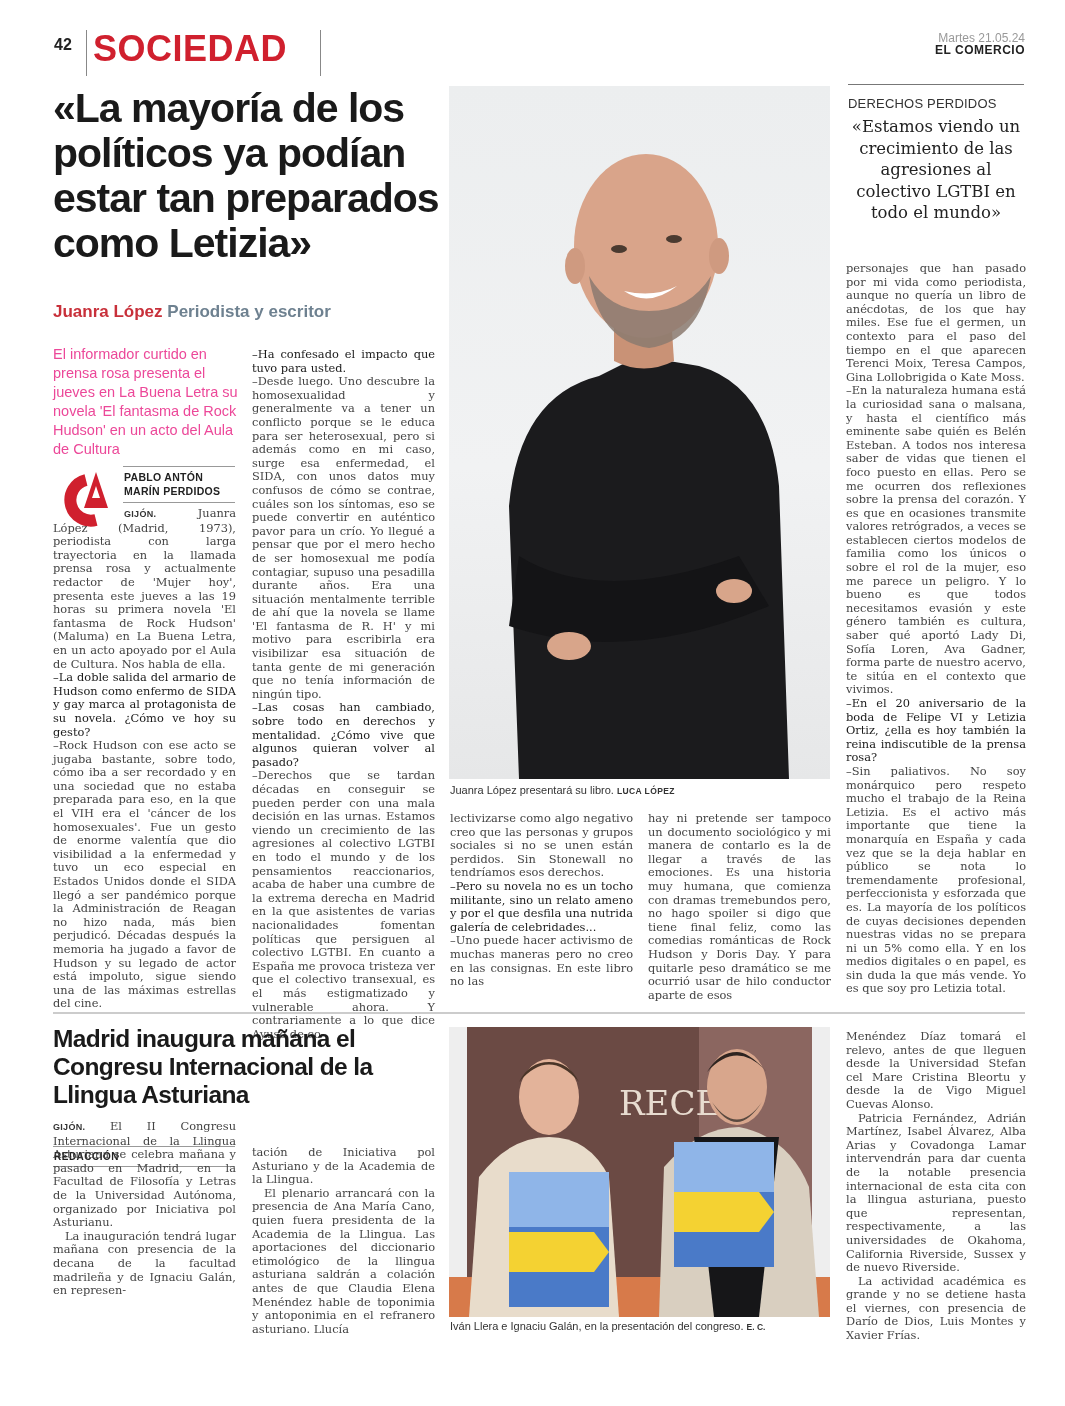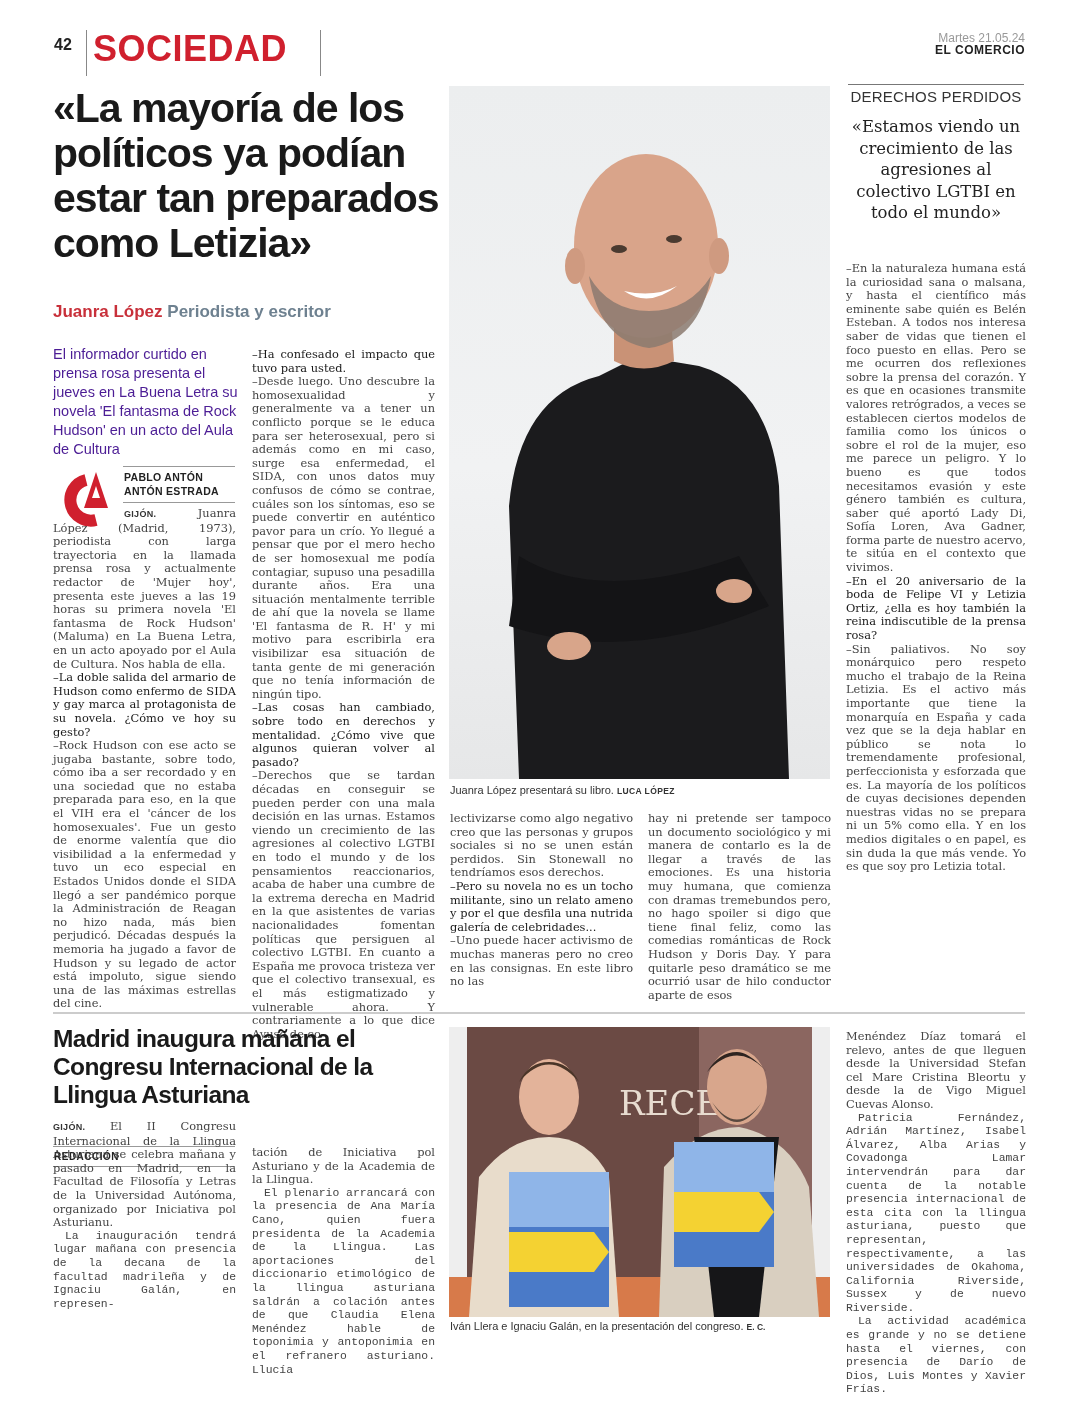--- a/index.html
+++ b/index.html
@@ -15,41 +15,41 @@
   .hdr-rule-b { left:320px; top:30px; width:1px; height:46px; background:#888; }
   .date { right:40px; top:31px; font-size:12px; color:#999; }
   .paper { right:40px; top:43px; font-size:12px; font-weight:bold; color:#222; text-align:right; letter-spacing:0.5px; }
 
   
   .headline { left:53px; top:86px; width:395px; font-size:41px; line-height:45px; font-weight:900; color:#1a1a1a; letter-spacing:-1px; }
   .byline { left:53px; top:302px; font-size:17px; font-weight:bold; }
   .byline .name { color:#c8303a; }
   .byline .role { color:#6e8190; }
 
-  .lede { left:53px; top:345px; width:190px; font-size:14.5px; line-height:19px; color:#4c1d95; }
+  .lede { left:53px; top:345px; width:190px; font-size:14.5px; line-height:19px; color:#ec4899; }
 
   .author-logo { left:56px; top:468px; width:60px; height:60px; }
   .author-rule1 { left:123px; top:466px; width:112px; height:1px; background:#999; }
   .author-name { left:124px; top:470px; font-size:10.5px; font-weight:bold; line-height:14px; color:#222; letter-spacing:0.3px; }
   .author-rule2 { left:123px; top:502px; width:112px; height:1px; background:#999; }
 
   .col { font-size:11.4px; line-height:13.6px; color:#444; text-align:justify; hyphens:auto; }
   .col p { margin:0; }
   .col .q { font-weight:normal; color:#1a1a1a; }
   .col .place { font-family:"Liberation Sans", sans-serif; font-weight:bold; font-size:9px; letter-spacing:0.3px; color:#333; }
-  .col .indent { text-indent:12px;font-family:Liberation Mono, monospace; }
+  .col .indent { text-indent:12px; }
 
   
   .photo1 { left:449px; top:86px; width:381px; height:693px; background:linear-gradient(180deg,#eceeef 0%,#f1f2f3 55%,#e6e7e8 100%); overflow:hidden; }
   .caption1 { left:450px; top:784px; font-size:11px; color:#333; }
   .caption1 .credit { font-weight:bold; font-size:8.5px; letter-spacing:0.4px;text-align:center; }
 
   
   .side-rule { left:848px; top:84px; width:176px; height:1px; background:#777; }
-  .kicker { left:848px; top:88px; width:176px; text-align:center; font-size:15px; color:#333; letter-spacing:0.2px; }
+  .kicker { left:848px; top:96px; width:176px; font-size:13px; color:#333; letter-spacing:0.2px; }
   .pullquote { left:846px; top:116px; width:180px; text-align:center; font-size:16.5px; line-height:21.5px; color:#222; }
 
   
   .section-rule { left:53px; top:1012px; width:972px; height:2px; background:#ccc; }
 
   
   .h2 { left:53px; top:1025px; width:380px; font-size:24.5px; line-height:28px; font-weight:900; color:#1a1a1a; letter-spacing:-0.6px; }
   .red-rule { left:53px; top:1146px; width:182px; height:1px; background:#999; }
   .redac { left:54px; top:1151px; font-size:10px; font-weight:bold; letter-spacing:0.5px; color:#222; }
   .red-rule2 { left:53px; top:1166px; width:182px; height:1px; background:#999; }
@@ -77,21 +77,21 @@
 
 <div class="abs author-logo">
   <svg width="60" height="62" viewBox="0 0 60 62">
     <path d="M30 12 A20 20 0 1 0 40 52" fill="none" stroke="#d0202e" stroke-width="12"></path>
     <path d="M28 40 L40 4 L52 40 Z M36 30 L44 30 L40 18 Z" fill="#d0202e" fill-rule="evenodd"></path>
   </svg>
 </div>
 <div class="abs author-rule1"></div>
 <div class="abs sans author-name">
   <div>PABLO ANTÓN</div>
-  <div>ANTÓN ESTRADA</div>
+  <div>MARÍN PERDIDOS</div>
 </div>
 <div class="abs author-rule2"></div>
 
 <div class="abs serif col" style="left:124px; top:507px; width:112px;">
   <p><span class="place">GIJÓN.</span></p>
 </div>
 <div class="abs serif col" style="left:53px; top:507px; width:183px;">
   <p style="text-indent:71px;"><span class="place" style="visibility:hidden;">GIJÓN.</span><span> Juanra López (Madrid, 1973), periodista con larga trayectoria en la llamada prensa rosa y actualmente redactor de 'Mujer hoy', presenta este jueves a las 19 horas su primera novela 'El fantasma de Rock Hudson' (Maluma) en La Buena Letra, en un acto apoyado por el Aula de Cultura. Nos habla de ella.</span></p>
   <p class="q">–La doble salida del armario de Hudson como enfermo de SIDA y gay marca al protagonista de su novela. ¿Cómo ve hoy su gesto?</p>
   <p>–Rock Hudson con ese acto se jugaba bastante, sobre todo, cómo iba a ser recordado y en una sociedad que no estaba preparada para eso, en la que el VIH era el 'cáncer de los homosexuales'. Fue un gesto de enorme valentía que dio visibilidad a la enfermedad y tuvo un eco especial en Estados Unidos donde el SIDA llegó a ser pandémico porque la Administración de Reagan no hizo nada, más bien perjudicó. Décadas después la memoria ha jugado a favor de Hudson y su legado de actor está impoluto, sigue siendo una de las máximas estrellas del cine.</p>
@@ -140,20 +140,21 @@
 </div>
 <div class="abs serif col" style="left:648px; top:812px; width:183px;">
   <p>hay ni pretende ser tampoco un documento sociológico y mi manera de contarlo es la de llegar a través de las emociones. Es una historia muy humana, que comienza con dramas tremebundos pero, no hago spoiler si digo que tiene final feliz, como las comedias románticas de Rock Hudson y Doris Day. Y para quitarle peso dramático se me ocurrió usar de hilo conductor aparte de esos</p>
 </div>
 
 <div class="abs side-rule"></div>
 <div class="abs sans kicker">DERECHOS PERDIDOS</div>
 <div class="abs serif pullquote">«Estamos viendo un crecimiento de las agresiones al colectivo LGTBI en todo el mundo»</div>
 
 <div class="abs serif col" style="left:846px; top:262px; width:180px;">
+  <p>personajes que han pasado por mi vida como periodista, aunque no quería un libro de anécdotas, de los que hay miles. Ese fue el germen, un contexto para el paso del tiempo en el que aparecen Terenci Moix, Teresa Campos, Gina Lollobrigida o Kate Moss.</p>
   <p>–En la naturaleza humana está la curiosidad sana o malsana, y hasta el científico más eminente sabe quién es Belén Esteban. A todos nos interesa saber de vidas que tienen el foco puesto en ellas. Pero se me ocurren dos reflexiones sobre la prensa del corazón. Y es que en ocasiones transmite valores retrógrados, a veces se establecen ciertos modelos de familia como los únicos o sobre el rol de la mujer, eso me parece un peligro. Y lo bueno es que todos necesitamos evasión y este género también es cultura, saber qué aportó Lady Di, Sofía Loren, Ava Gadner, forma parte de nuestro acervo, te sitúa en el contexto que vivimos.</p>
   <p class="q">–En el 20 aniversario de la boda de Felipe VI y Letizia Ortiz, ¿ella es hoy también la reina indiscutible de la prensa rosa?</p>
   <p>–Sin paliativos. No soy monárquico pero respeto mucho el trabajo de la Reina Letizia. Es el activo más importante que tiene la monarquía en España y cada vez que se la deja hablar en público se nota lo tremendamente profesional, perfeccionista y esforzada que es. La mayoría de los políticos de cuyas decisiones dependen nuestras vidas no se prepara ni un 5% como ella. Y en los medios digitales o en papel, es sin duda la que más vende. Yo es que soy pro Letizia total.</p>
 </div>
 
 <div class="abs section-rule"></div>
 
 <div class="abs sans h2">Madrid inaugura mañana el Congresu Internacional de la Llingua Asturiana</div>
 <div class="abs red-rule"></div>
 <div class="abs sans redac">REDACCIÓN</div>

